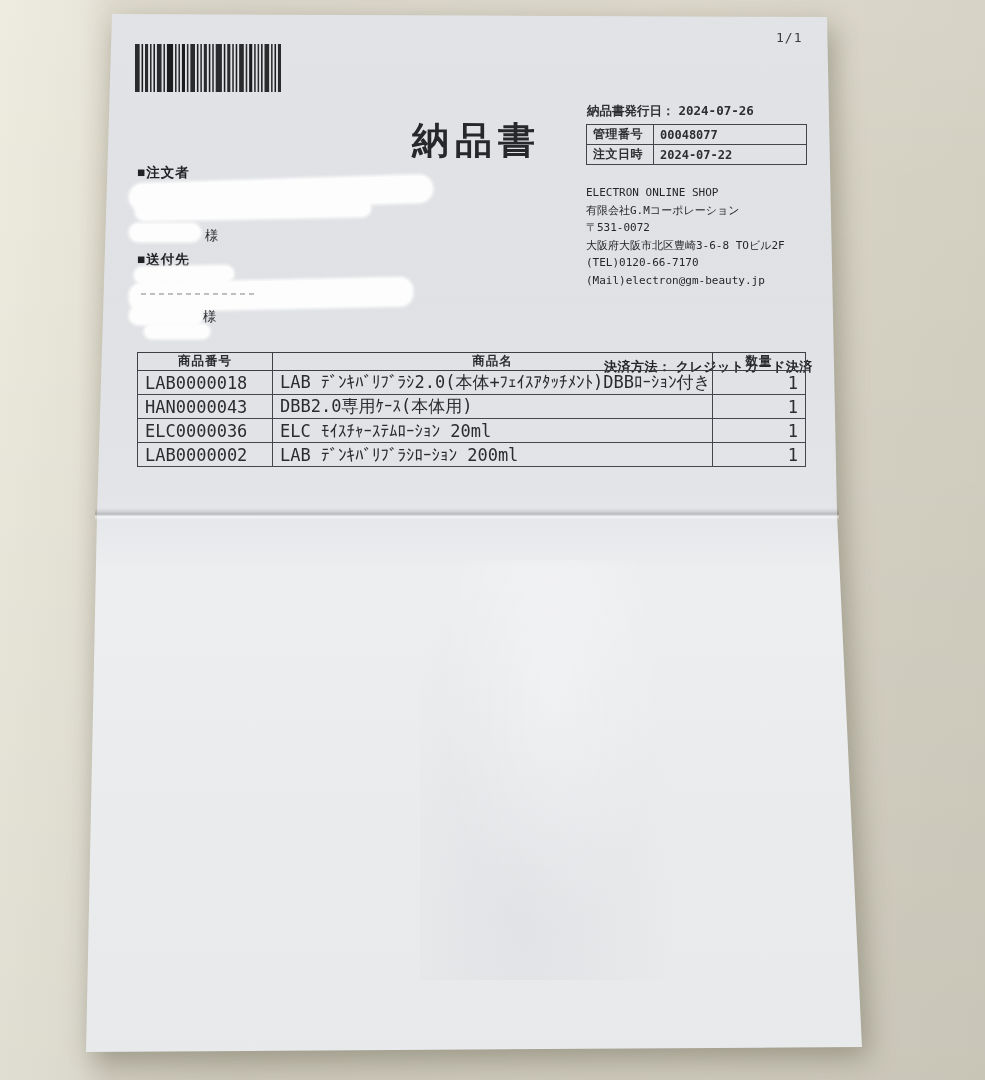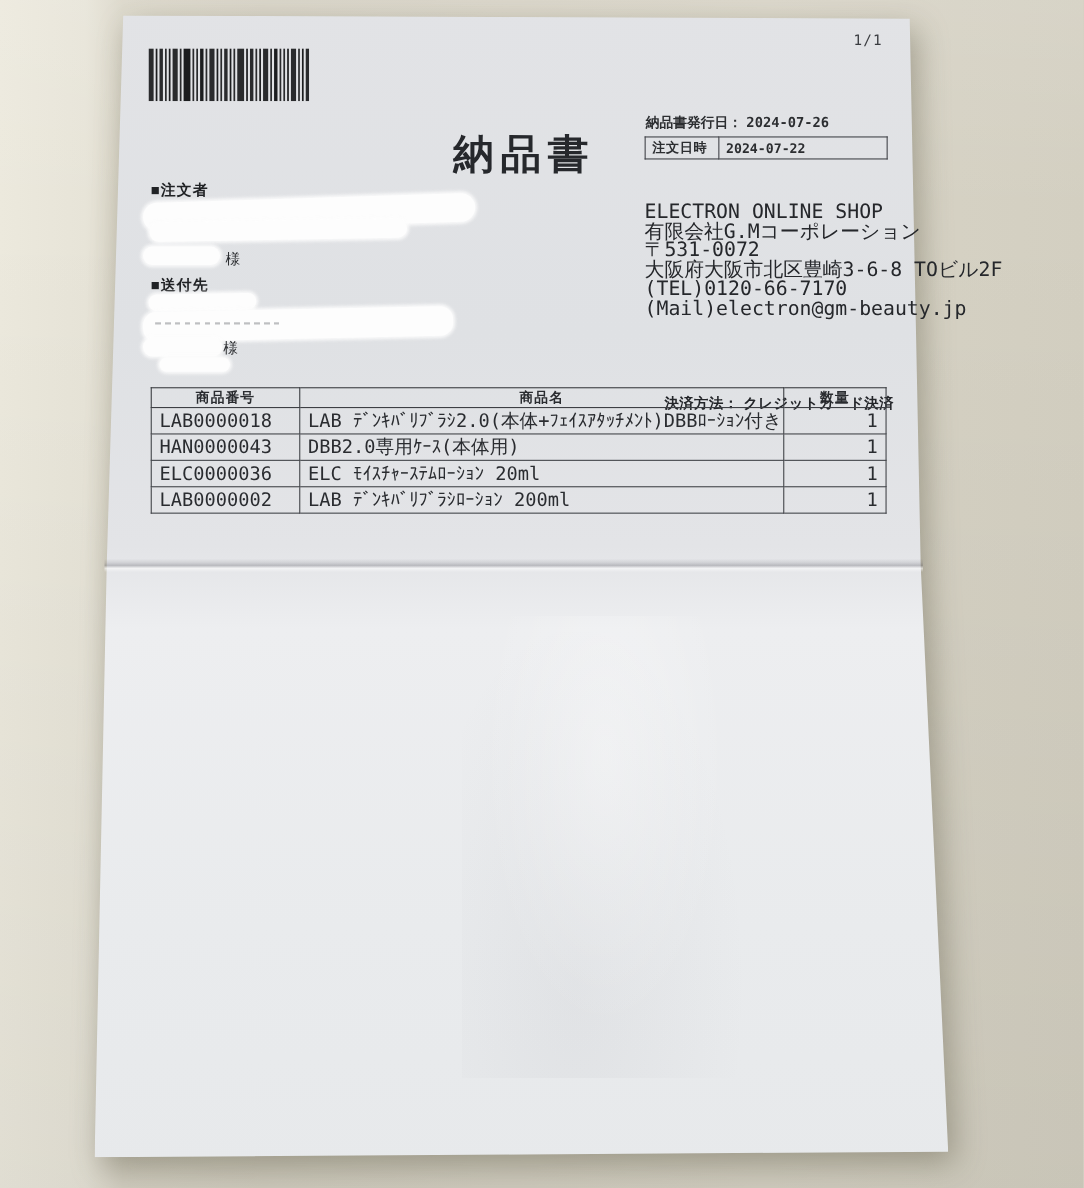--- a/index.html
+++ b/index.html
@@ -40,21 +40,21 @@
   .meta-table td.val{width:140px;font-family:"DejaVu Sans Mono","Liberation Mono",monospace;font-weight:bold;}
 
   .sec-label{font-size:13.5px;font-weight:bold;color:#202225;letter-spacing:1px;}
   .honorific{font-size:13.5px;color:#2c2e31;letter-spacing:1px;}
   .frag{font-size:10px;color:#5a5c60;}
 
   .blob{position:absolute;background:#fdfdfd;box-shadow:0 0 3px 2px rgba(253,253,253,0.85);}
   .dashes{position:absolute;height:2px;opacity:0.55;
     background:repeating-linear-gradient(90deg,#8a8c90 0 5px,transparent 5px 9px);}
 
-  .seller{left:586px;top:184px;font-size:18px;line-height:17.5px;color:#25272b;white-space:pre;}
+  .seller{left:586px;top:184px;font-size:11px;line-height:17.5px;color:#25272b;white-space:pre;}
   .payment{left:604px;top:326px;font-size:13px;font-weight:bold;color:#232529;letter-spacing:0.5px;margin-top:32px;}
 
   .items{left:137px;top:352px;border-collapse:collapse;table-layout:fixed;width:668px;}
   .items th{border:1.7px solid #3d3f44;font-size:12.5px;font-weight:bold;color:#2a2c30;
     height:17px;padding:0;letter-spacing:1px;}
   .items td{border:1.4px solid #44464b;font-size:17px;color:#2a2c30;height:23px;
     padding:0 7px;vertical-align:middle;overflow:hidden;white-space:nowrap;}
   .items td.code{width:121px;}
   .items td.name{width:426px;}
   .items td.qty{width:79px;text-align:right;}
@@ -119,20 +119,24 @@
       <rect x="183.29999999999998" y="0" width="3.1" height="48" fill="#2a2b2d"></rect>
     </svg>
 
   <div class="abs doc-title">納品書</div>
 
   <div class="abs issue-line">
     <span>納品書発行日：</span><span class="v mono">2024-07-26</span>
   </div>
   <table class="abs meta-table">
     <tbody>
+        <tr>
+      <td class="lbl">管理番号</td>
+      <td class="val">00048077</td>
+    </tr>
     <tr>
       <td class="lbl">注文日時</td>
       <td class="val">2024-07-22</td>
     </tr>
   </tbody>
     </table>
 
   <div class="abs sec-label" style="left:137px;top:164px;">■注文者</div>
   <div class="abs frag" style="left:137px;top:204px;">)</div>
   <div class="blob" style="left:130px;top:180px;width:302px;height:26px;border-radius:13px;transform:rotate(-1.8deg);"></div>

